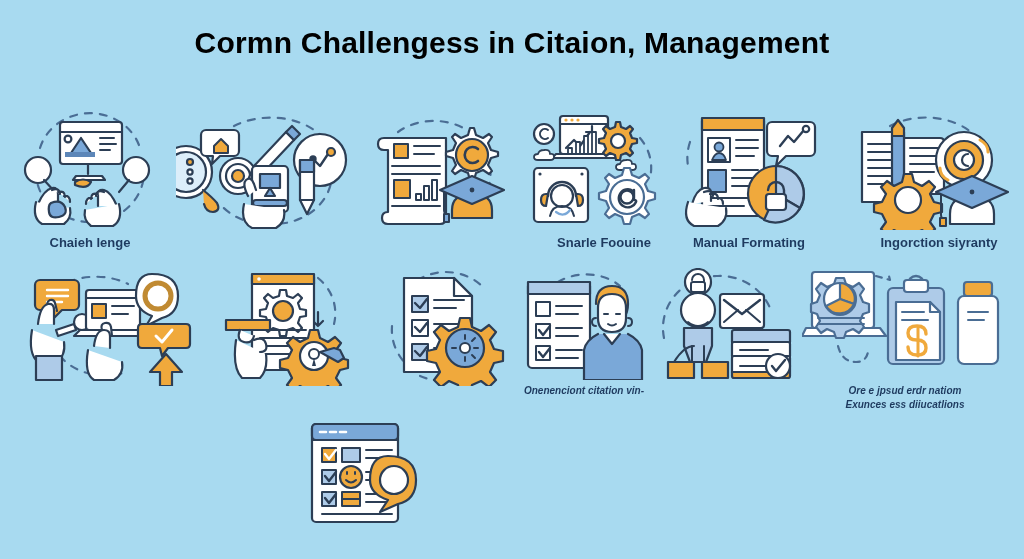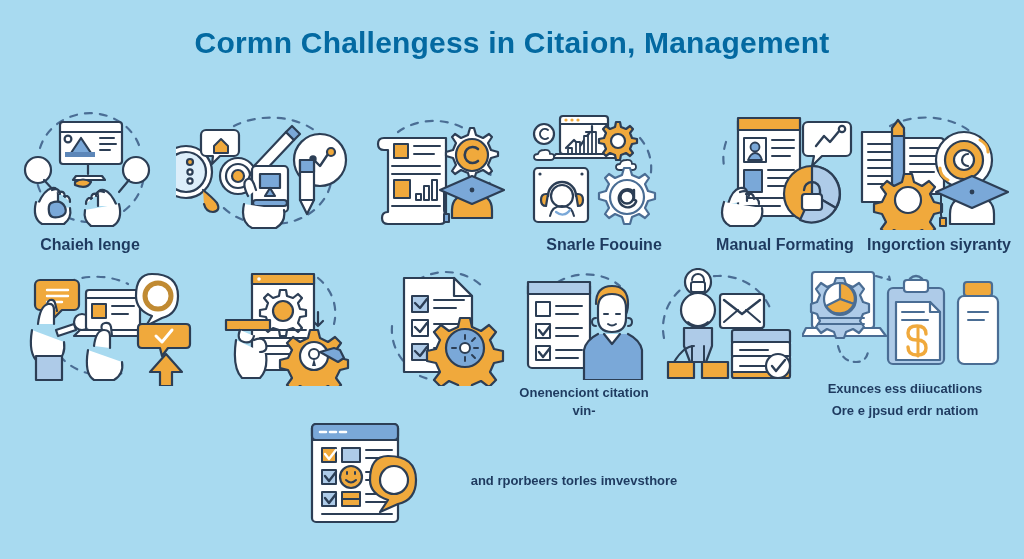--- a/index.html
+++ b/index.html
@@ -9,49 +9,49 @@
     font-family:"Liberation Sans", sans-serif;
     overflow:hidden;
     position:relative;
   }
   .canvas{position:relative;width:1024px;height:559px;}
 
   .title{
     position:absolute;left:0;top:26px;width:1024px;
     text-align:center;
     font-size:30px;font-weight:bold;
-    color:#0369a1;
+    color:#000000;
     letter-spacing:.2px;
     white-space:nowrap;
   }
 
   .tile{position:absolute;}
   .art{position:relative;width:100%;}
   .art svg{display:block;width:100%;height:100%;}
 
   .caption{
     text-align:center;
     color:#1e3a5f;
-    font-size:16px;
+    font-size:13px;
     font-weight:bold;
     line-height:1.38;
     margin-top:4px;
   }
-  .caption.two{font-size:13px;}
+  .caption.two{font-size:10px;font-style:italic;}
 
   
   #t1{left:14px;top:108px;width:152px;}
   #t1 .art{height:122px;}
   #t2{left:176px;top:108px;width:172px;}
   #t2 .art{height:122px;}
   #t3{left:362px;top:108px;width:150px;}
   #t3 .art{height:122px;}
   #t4{left:528px;top:108px;width:152px;}
   #t4 .art{height:122px;}
-  #t5{left:712px;top:108px;width:146px;}
+  #t5{left:676px;top:108px;width:146px;}
   #t5 .art{height:122px;}
   #t6{left:848px;top:108px;width:182px;}
   #t6 .art{height:122px;}
 
   
   #t7{left:18px;top:268px;width:180px;}
   #t7 .art{height:118px;}
   #t8{left:222px;top:268px;width:156px;}
   #t8 .art{height:118px;}
   #t9{left:386px;top:268px;width:126px;}
@@ -492,22 +492,22 @@
           <path d="M100 44 H122 M100 52 H126" stroke="#4a6d94" stroke-width="2"></path>
           <path d="M116 60 v28" stroke="#f0a93c" stroke-width="3"></path>
           <path d="M124 66 q0 -8 -9 -8 q-9 0 -9 7 q0 7 9 7 q9 0 9 8 q0 7 -9 7 q-9 0 -9 -8" stroke="#f0a93c" stroke-width="3.4"></path>
 
           <rect x="156" y="28" width="40" height="68" rx="6" fill="#fff" stroke="#4a6d94"></rect>
           <rect x="162" y="14" width="28" height="14" rx="3" fill="#f0a93c" stroke="#4a6d94"></rect>
           <path d="M166 44 H186 M166 52 H182" stroke="#4a6d94" stroke-width="2"></path>
         </g>
       </svg>
     </div>
+    <div class="caption two">Ore e jpsud erdr natiom</div>
     <div class="caption two" style="margin-top:0">Exunces ess diiucatlions</div>
-    <div class="caption two">Ore e jpsud erdr natiom</div>
   </div>
 
   <div class="tile" id="t13">
     <div class="art">
       <svg viewBox="0 0 118 120">
         <g fill="none" stroke="#2c3e55" stroke-width="2.2" stroke-linecap="round" stroke-linejoin="round">
 
           <rect x="10" y="10" width="86" height="98" rx="4" fill="#fff"></rect>
           <path d="M10 26 h86" stroke-width="2"></path>
           <rect x="10" y="10" width="86" height="16" rx="4" fill="#7aa8d8" stroke="#2c3e55"></rect>
@@ -529,16 +529,15 @@
           <path d="M40 85 H58" stroke-width="2"></path>
           <path d="M64 80 H90 M64 88 H86 M20 100 H90" stroke-width="2"></path>
 
           <path d="M86 42 q28 0 28 24 q0 20 -18 24 l-18 8 l8 -12 q-18 -6 -18 -20 q0 -24 18 -24 Z" fill="#f0a93c" stroke="#2c3e55"></path>
           <circle cx="92" cy="66" r="14" fill="#fff" stroke="#2c3e55"></circle>
         </g>
       </svg>
     </div>
   </div>
   <div id="t13cap">
-    <div class="caption two" style="margin-top:0">and rporbeers torles imvevsthore</div>
   </div>
 
 </div>
 
 </body></html>

